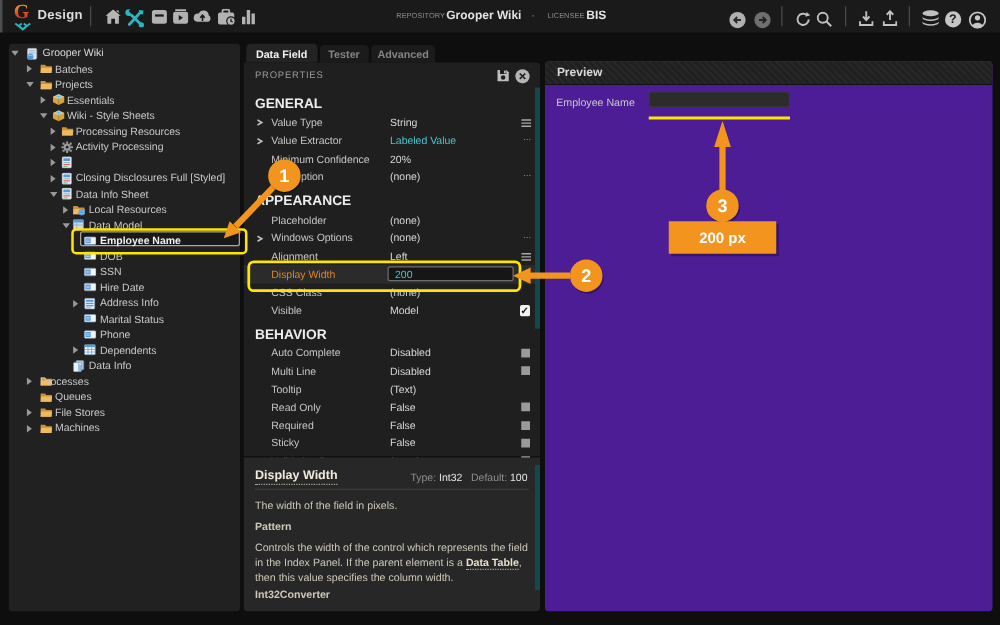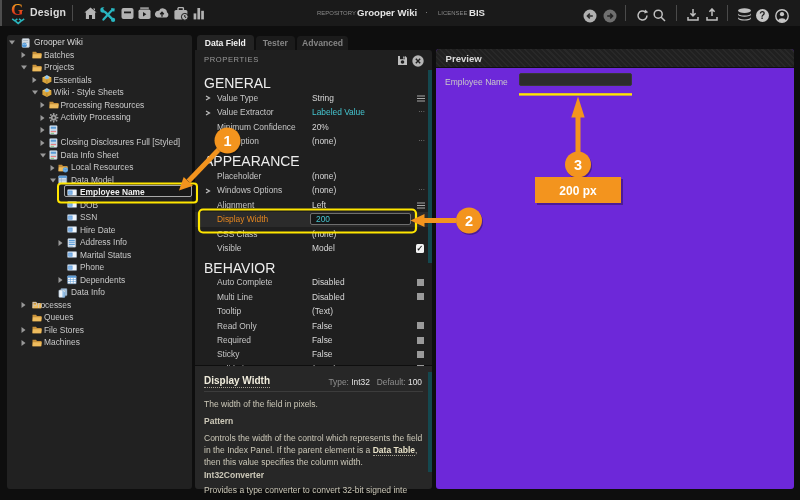--- a/index.html
+++ b/index.html
@@ -7,35 +7,35 @@
 #topbar{position:absolute;left:0;top:0;width:800px;height:26px;background:#1a1a1a}
 #topbar .sep{position:absolute;top:5px;width:1px;height:16px;background:#4a4a4a}
 .glogo{position:absolute;left:11px;top:2px;width:14px;height:16px;font-family:"Liberation Serif",serif;font-weight:bold;font-size:16px;line-height:16px;background:linear-gradient(180deg,#f2a51f 10%,#e34d1c 55%,#cf2418 90%);-webkit-background-clip:text;background-clip:text;color:transparent}
 .designtxt{position:absolute;left:30px;top:6px;font-size:10.5px;font-weight:bold;color:#dcdcdc;letter-spacing:.2px}
 .tbico{position:absolute;top:7px}
 
 #treepanel{position:absolute;left:7px;top:35px;width:185px;height:454px;background:#212121;border-radius:3px}
 #midtabs{position:absolute;left:195px;top:35px;width:237px;height:15px}
 #propspanel{position:absolute;left:195px;top:50px;width:237px;height:315px;background:#1f1f1f;border-radius:0 3px 0 0}
 #descpanel{position:absolute;left:195px;top:366px;width:237px;height:123px;background:#272727;border-radius:0 0 3px 3px}
-#rightpanel{position:absolute;left:435.5px;top:48.5px;width:358.5px;height:440.5px;background:#6d28d9;border-radius:3px}
+#rightpanel{position:absolute;left:435.5px;top:48.5px;width:358.5px;height:440.5px;background:#4c1d95;border-radius:3px}
 #prevhead{position:absolute;left:0;top:0;width:100%;height:19.5px;border-bottom:1px solid #101010;border-radius:3px 3px 0 0;background:repeating-linear-gradient(45deg,#202020 0px,#202020 2.5px,#282828 2.5px,#282828 4px)}
 
 .tr{position:absolute;left:0;height:12.5px;width:185px;font-size:8.4px;line-height:12.5px;color:#c9c9c9;white-space:nowrap}
 .tr .tg{position:absolute;top:0;height:12.5px}
 .tr .ti{position:absolute;top:1.2px}
 .tr .tt{position:absolute;top:0}
 
 .prow{position:absolute;left:195px;width:237px;height:14.4px;font-size:8.4px;line-height:14.4px;color:#c6c6c6;white-space:nowrap}
 .prow .lab{position:absolute;left:22px;top:0}
 .prow .val{position:absolute;left:117px;top:0;color:#d8d8d8}
 .prow .exp{position:absolute;left:10.5px;top:0;color:#b5b5b5;font-size:7px}
 .dim{color:#787878}
 .teal{color:#45c6d1 !important}
-.phead{position:absolute;left:195px;width:285px;height:14.4px;font-size:14px;line-height:14.4px;font-weight:normal;color:#ededed}
+.phead{position:absolute;left:195px;width:285px;height:14.4px;font-size:11px;line-height:14.4px;font-weight:bold;color:#ededed}
 .phead .ht{position:absolute;left:9px}
 .phead .chev{position:absolute;right:10px;top:0;color:#9a9a9a;font-weight:normal;font-size:8px}
 
 #descpanel .body{font-size:8.5px;color:#ccc8b8}
 
 </style></head><body>
 
 <div id="topbar">
   <div style="position:absolute;left:0;top:0;width:2px;height:26px;background:#4d4d4d"></div>
   <div class="glogo">G</div>
@@ -557,21 +557,20 @@
     </div>
 </div>
 <div id="descpanel">
   <div class="abs" style="left:9px;top:9px;font-size:10px;font-weight:bold;color:#f0ecdc;border-bottom:1px dotted #a8a496;padding-bottom:1px">Display Width</div>
   <div class="abs" style="right:10px;top:10.5px;font-size:8.4px;color:#8f8f8f">Type: <span style="color:#e4e4e4">Int32</span>&nbsp;&nbsp;&nbsp;Default: <span style="color:#e4e4e4">100</span></div>
   <div class="abs" style="left:9px;top:25px;width:219px;height:1px;background:#3c3c3c"></div>
   <div class="body abs" style="left:9px;top:33px">The width of the field in pixels.</div>
   <div class="body abs" style="left:9px;top:49.5px;font-weight:bold">Pattern</div>
   <div class="body abs" style="left:9px;top:66px;width:222px;line-height:12px">Controls the width of the control which represents the field in the Index Panel. If the parent element is a <span style="font-weight:bold;border-bottom:1px dotted #a8a496;color:#e8e2c8">Data Table</span>, then this value specifies the column width.</div>
   <div class="body abs" style="left:9px;top:103.5px;font-weight:bold">Int32Converter</div>
-  <div class="body abs" style="left:9px;top:119px">Provides a type converter to convert 32-bit signed inte</div>
 </div>
 
 <div class="abs" style="left:428px;top:69.5px;width:4px;height:193px;background:#14484f"></div>
 <div class="abs" style="left:428px;top:372px;width:4px;height:100px;background:#14484f"></div>
 
 <div id="rightpanel">
   <div id="prevhead">
       <div class="abs" style="left:10px;top:4px;font-size:9.6px;font-weight:bold;color:#dadada">Preview</div>
     </div>
   <div class="abs" style="left:9.5px;top:28px;font-size:8.5px;color:#c9c9c9">Employee Name</div>

